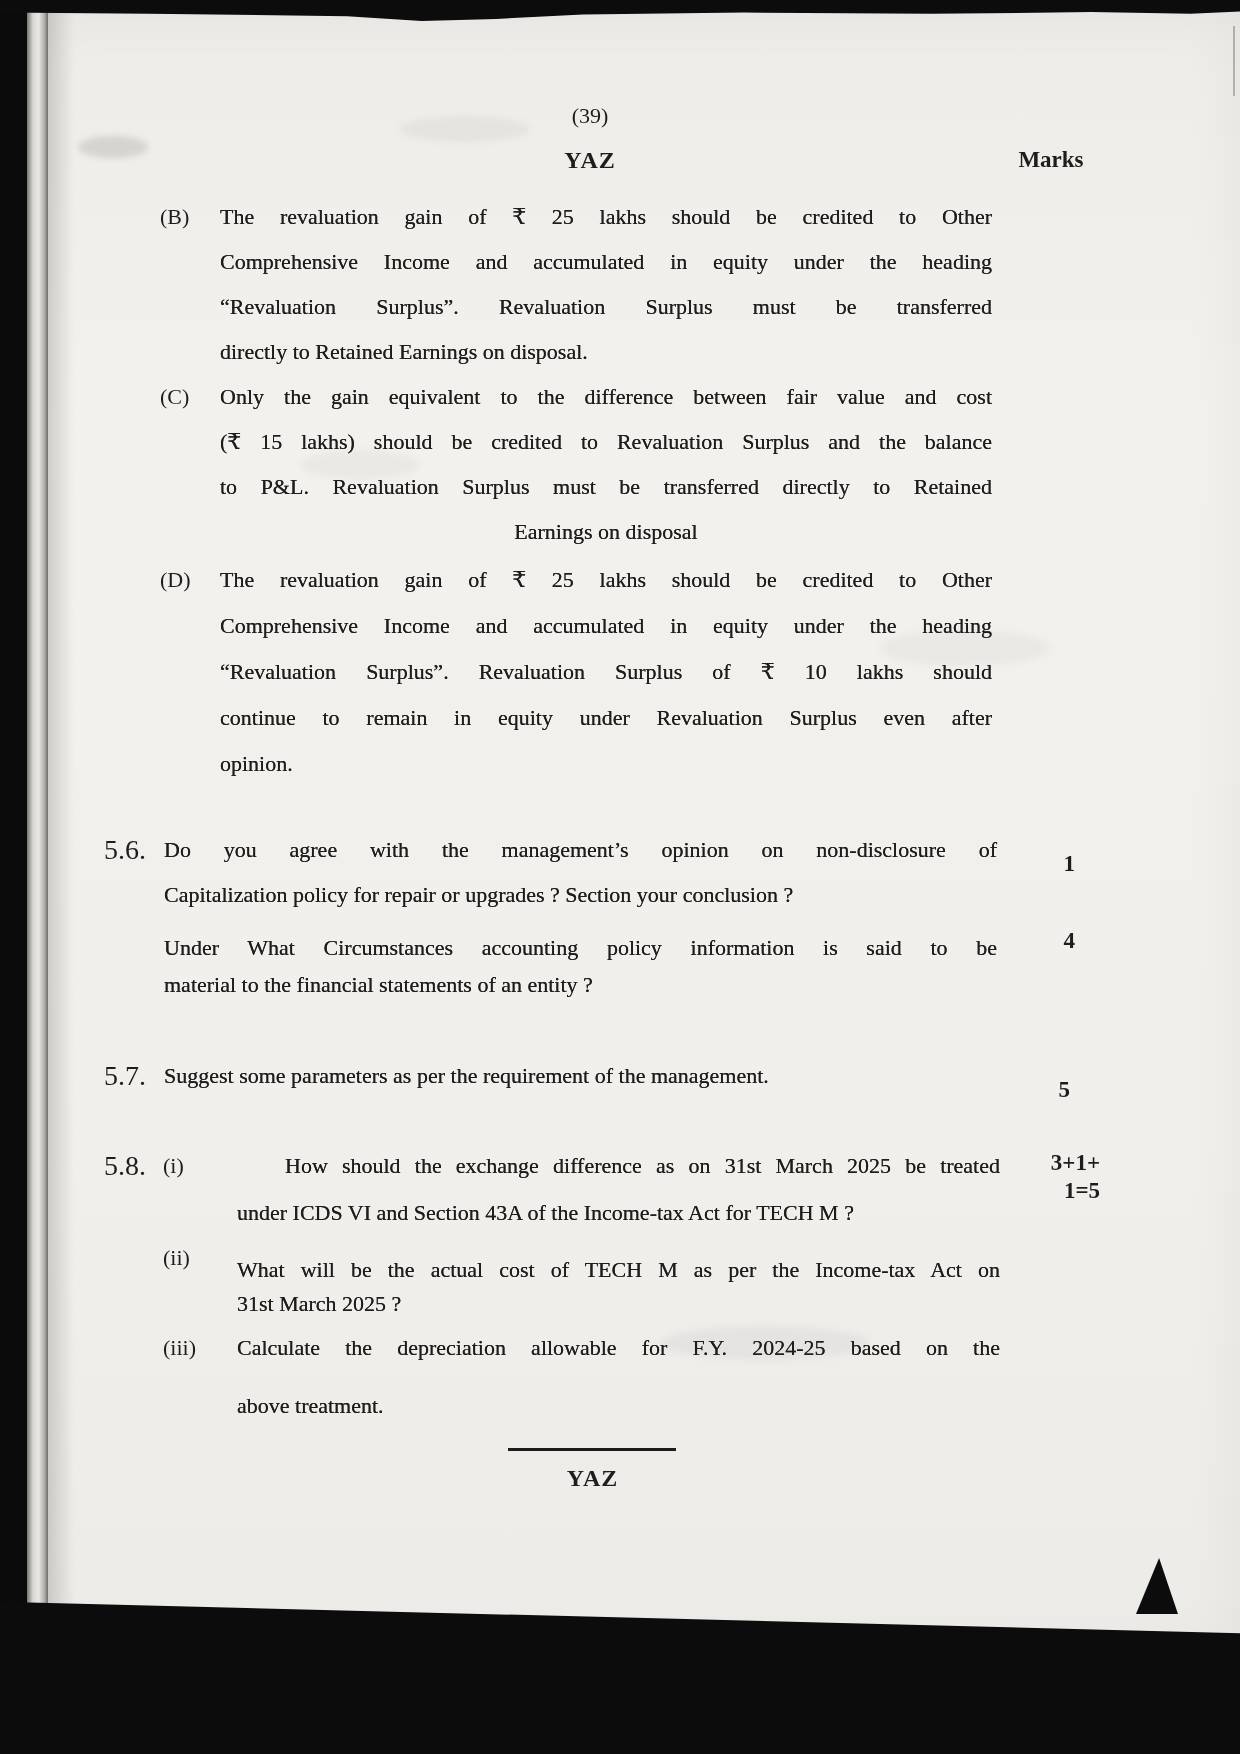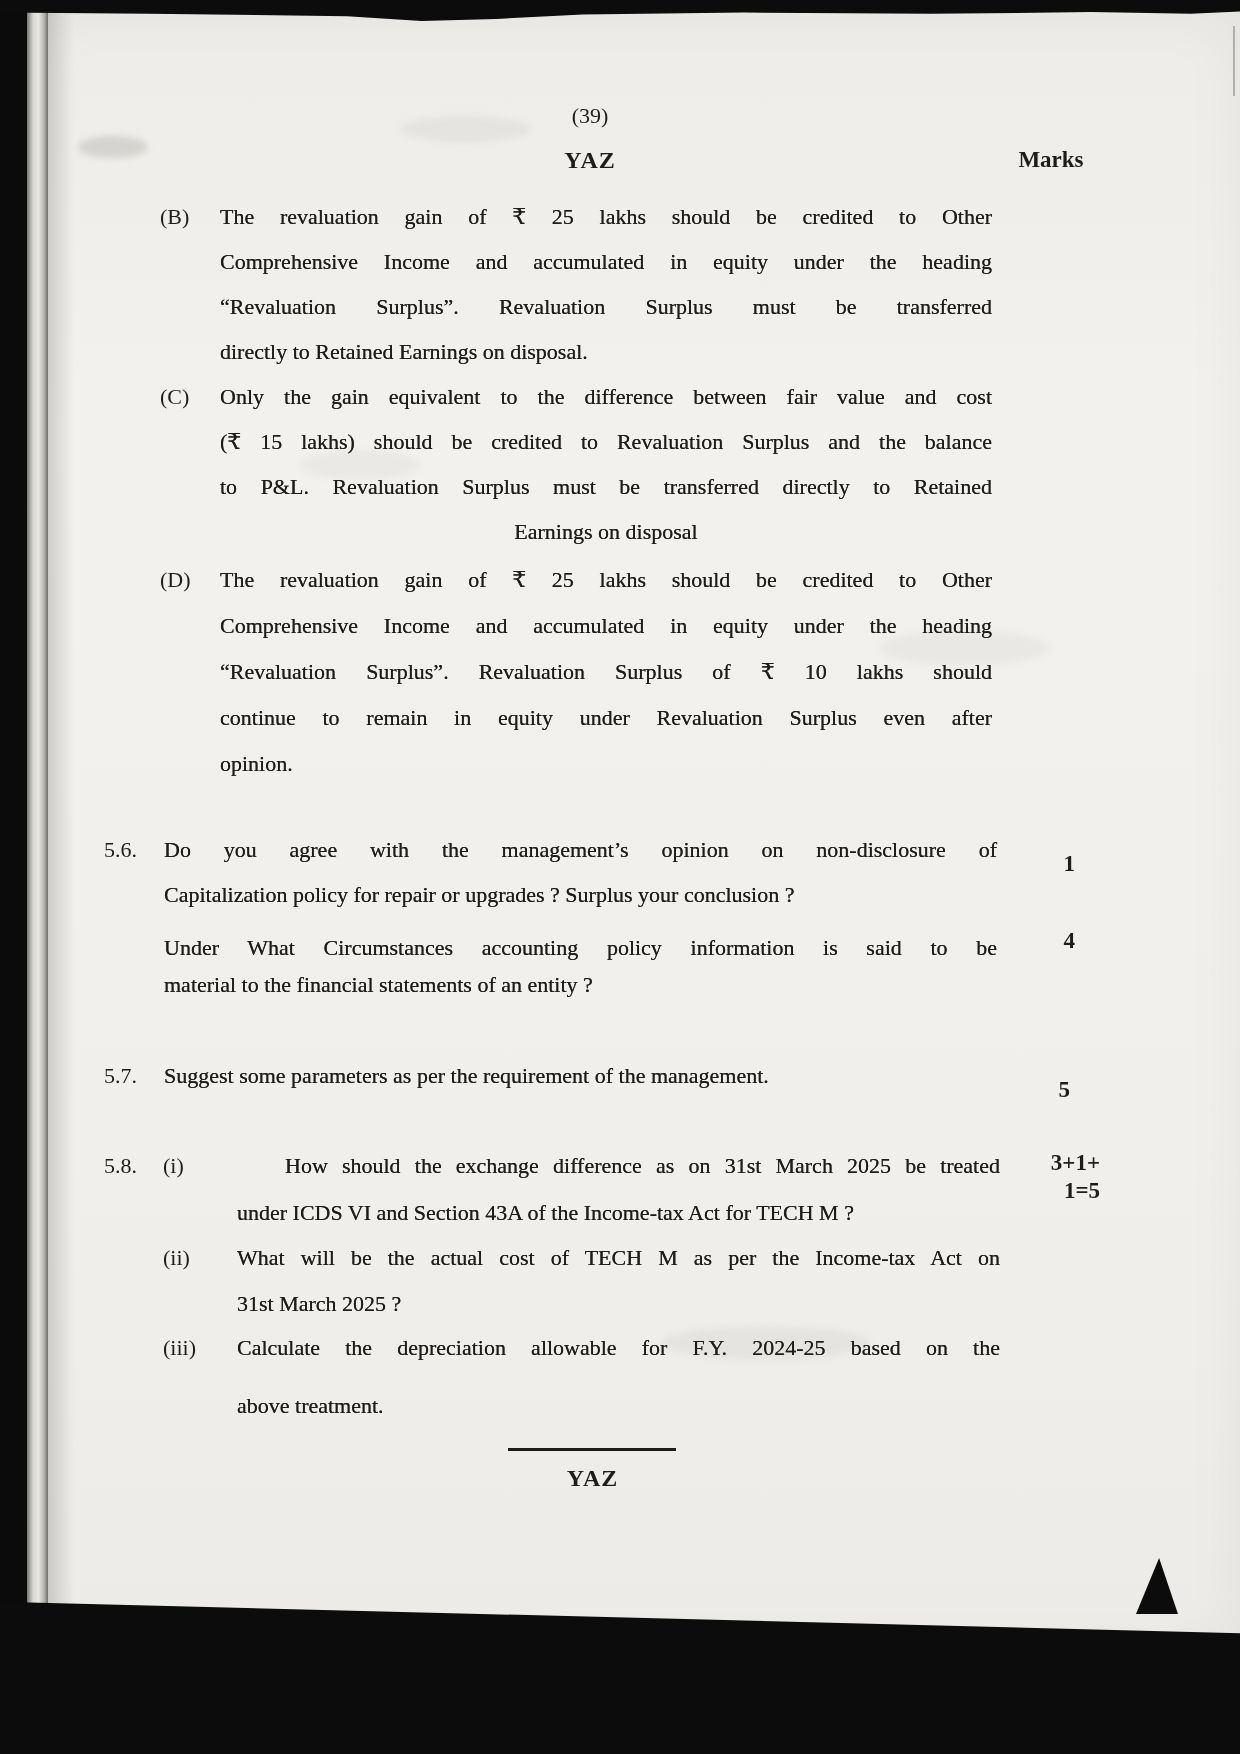--- a/index.html
+++ b/index.html
@@ -30,21 +30,21 @@
 
   .txt{position:absolute;font-size:22px;line-height:46px;}
   .center{text-align:center;}
   .bold{font-weight:700;}
   .pagenum{left:520px;top:93px;width:140px;height:46px;}
   .htitle{left:520px;top:137px;width:140px;height:46px;font-size:24px;letter-spacing:1px;}
   .mhead{left:1005px;top:137px;width:92px;height:46px;font-size:23px;}
   .ftitle{left:515px;top:1455px;width:155px;height:46px;font-size:24px;letter-spacing:1px;}
   .frule{position:absolute;left:508px;top:1448px;width:168px;height:3px;background:#1c1c1c;}
 
-  .pnum{position:absolute;left:104px;width:58px;height:46px;font-size:22px;line-height:46px;}
+  .pnum{position:absolute;left:104px;width:58px;height:46px;font-size:28px;line-height:46px;}
   .olabel{position:absolute;left:160px;width:55px;height:46px;font-size:22px;line-height:46px;}
   .slabel{position:absolute;left:163px;width:70px;height:46px;font-size:22px;line-height:46px;}
   .ptext{position:absolute;font-size:22px;}
   .line{position:absolute;left:0;right:0;height:46px;line-height:46px;white-space:nowrap;
         text-shadow:0 0 0.5px rgba(25,22,20,0.9);}
   .line.just{white-space:normal;text-align:justify;text-align-last:justify;text-justify:inter-word;}
   .mark{position:absolute;font-size:23px;font-weight:700;height:46px;line-height:46px;text-align:right;}
   .mk1{left:1035px;top:841px;width:40px;}
   .mk2{left:1035px;top:918px;width:40px;}
   .mk3{left:1030px;top:1067px;width:40px;}
@@ -83,21 +83,21 @@
       <div class="line just" style="top: 0px;">The revaluation gain of ₹ 25 lakhs should be credited to Other</div>
       <div class="line just" style="top: 46px;">Comprehensive Income and accumulated in equity under the heading</div>
       <div class="line just" style="top: 92px;">“Revaluation Surplus”. Revaluation Surplus of ₹ 10 lakhs should</div>
       <div class="line just" style="top: 138px;">continue to remain in equity under Revaluation Surplus even after</div>
       <div class="line" style="top: 184px;">opinion.</div>
     </div>
 
   <div class="pnum" style="top:827px">5.6.</div>
   <div class="ptext" style="left:164px;top:827px;width:833px">
       <div class="line just" style="top: 0px;">Do you agree with the management’s opinion on non-disclosure of</div>
-      <div class="line" style="top: 45px;">Capitalization policy for repair or upgrades ? Surplus your conclusion ?</div>
+      <div class="line" style="top: 45px;">Capitalization policy for repair or upgrades ? Section your conclusion ?</div>
       <div class="line just" style="top: 98px;">Under What Circumstances accounting policy information is said to be</div>
       <div class="line" style="top: 135px;">material to the financial statements of an entity ?</div>
     </div>
   <div class="mark mk1">1</div>
   <div class="mark mk2">4</div>
 
   <div class="pnum" style="top:1053px">5.7.</div>
   <div class="ptext" style="left:164px;top:1053px;width:833px">
       <div class="line" style="top: 0px;">Suggest some parameters as per the requirement of the management.</div>
     </div>
@@ -106,21 +106,21 @@
   <div class="pnum" style="top:1143px">5.8.</div>
 
   <div class="slabel" style="top:1143px">(i)</div>
   <div class="ptext" style="left:237px;top:1143px;width:763px">
       <div class="line just" style="top: 0px; margin-left: 48px;">How should the exchange difference as on 31st March 2025 be treated</div>
       <div class="line" style="top: 47px;">under ICDS VI and Section 43A of the Income-tax Act for TECH M ?</div>
     </div>
 
   <div class="slabel" style="top:1235px">(ii)</div>
   <div class="ptext" style="left:237px;top:1235px;width:763px">
-      <div class="line just" style="top: 0px;">What will be the actual cost of TECH M as per the Income-tax Act on</div>
+      <div class="line just" style="top: 12px;">What will be the actual cost of TECH M as per the Income-tax Act on</div>
       <div class="line" style="top: 46px;">31st March 2025 ?</div>
     </div>
 
   <div class="slabel" style="top:1325px">(iii)</div>
   <div class="ptext" style="left:237px;top:1325px;width:763px">
       <div class="line just" style="top: 0px;">Calculate the depreciation allowable for F.Y. 2024-25 based on the</div>
       <div class="line" style="top: 58px;">above treatment.</div>
     </div>
 
   <div class="mark mk4">3+1+</div>

